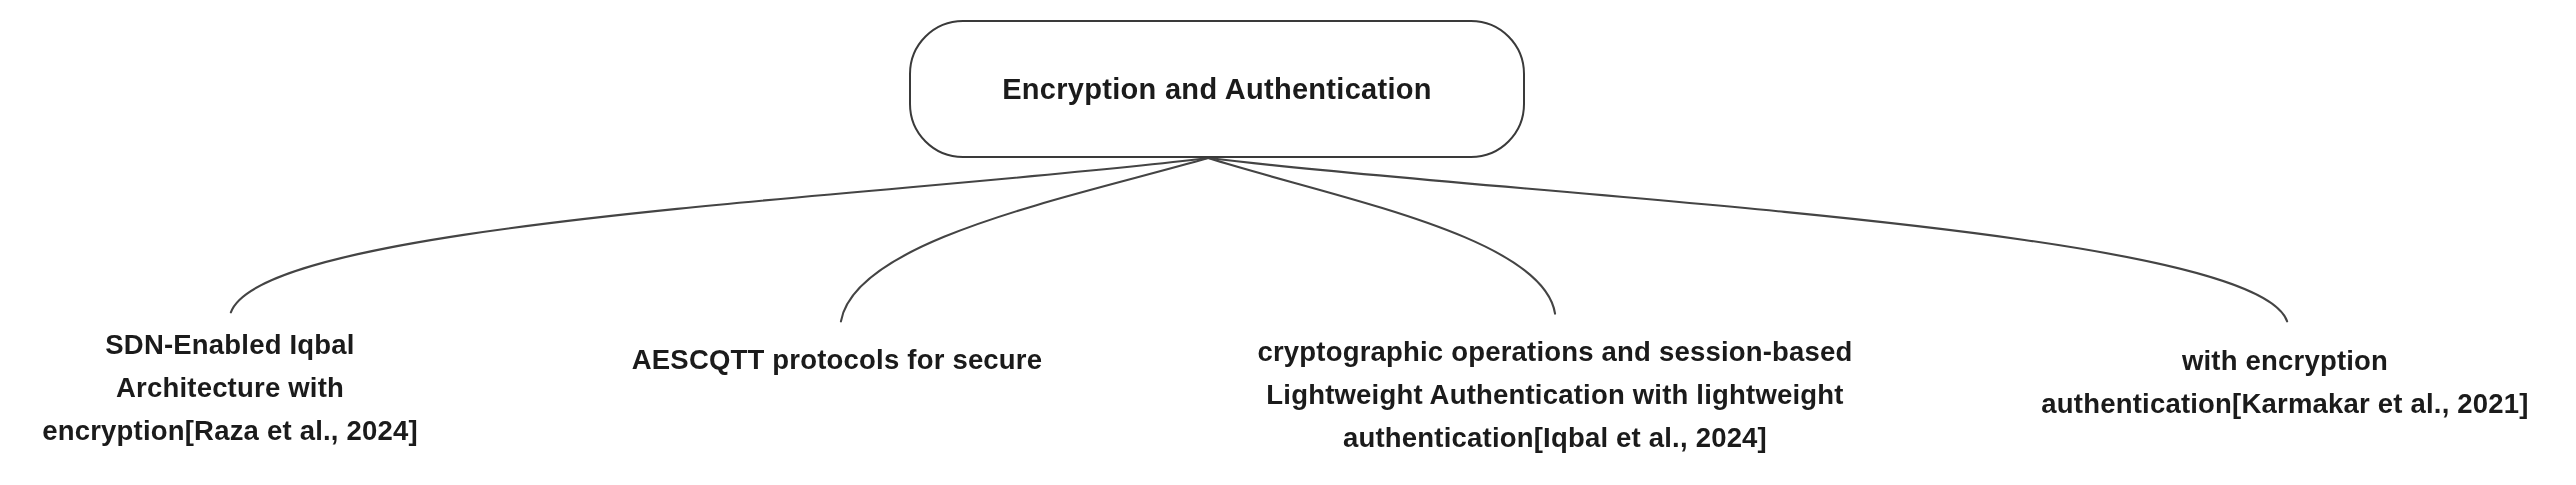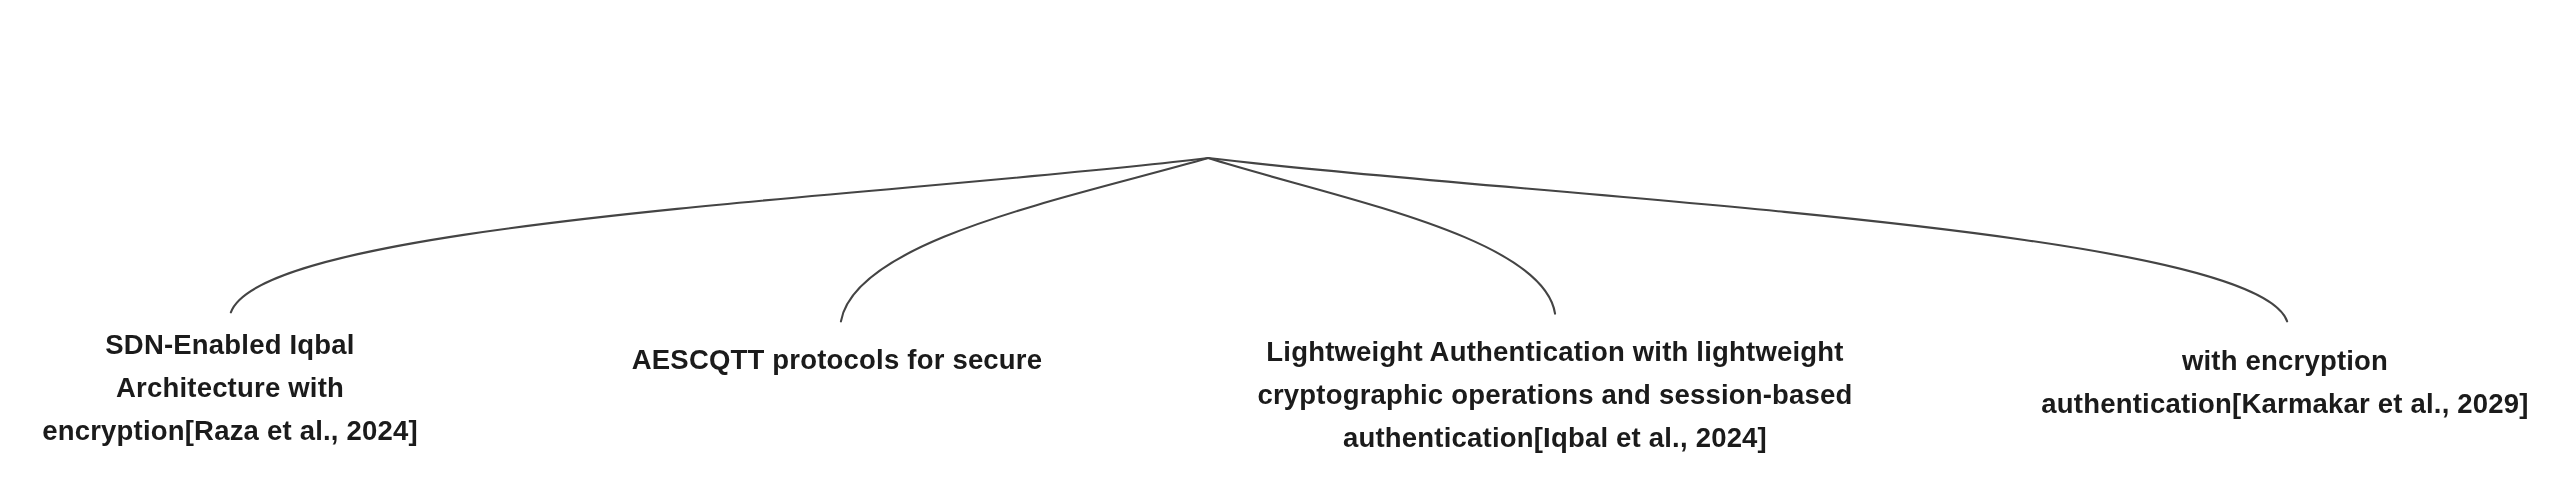--- a/index.html
+++ b/index.html
@@ -61,36 +61,39 @@
 
 <div class="canvas">
 
   <svg class="edges-svg" viewBox="0 0 4307 812" xmlns="http://www.w3.org/2000/svg">
     <path d="M 2020 264 C 1480 330, 440 370, 386 522" fill="none" stroke-width="3.5" stroke-linecap="round" stroke="#444444"></path>
     <path d="M 2020 264 C 1790 330, 1430 400, 1406 537" fill="none" stroke-width="3.5" stroke-linecap="round" stroke="#444444"></path>
     <path d="M 2020 264 C 2230 330, 2580 395, 2600 524" fill="none" stroke-width="3.5" stroke-linecap="round" stroke="#444444"></path>
     <path d="M 2020 264 C 2560 330, 3770 380, 3824 537" fill="none" stroke-width="3.5" stroke-linecap="round" stroke="#444444"></path>
   </svg>
 
+  <div class="root-node">
+    <span>Encryption and Authentication</span>
+  </div>
 
   <div class="child-node" style="left: 230px; top: 323px;">
     <span class="line">SDN-Enabled Iqbal</span>
     <span class="line">Architecture with</span>
     <span class="line">encryption[Raza et al., 2024]</span>
   </div>
 
   <div class="child-node" style="left: 837px; top: 331px; margin-top: 7px;">
     <span class="line">AESCQTT protocols for secure</span>
   </div>
 
   <div class="child-node" style="left: 1555px; top: 330px;">
+    <span class="line">cryptographic operations and session-based</span>
     <span class="line">Lightweight Authentication with lightweight</span>
-    <span class="line">cryptographic operations and session-based</span>
     <span class="line">authentication[Iqbal et al., 2024]</span>
   </div>
 
   <div class="child-node" style="left: 2285px; top: 339px;">
     <span class="line">with encryption</span>
-    <span class="line">authentication[Karmakar et al., 2029]</span>
+    <span class="line">authentication[Karmakar et al., 2021]</span>
   </div>
 
 </div>
 
 
 </body></html>

